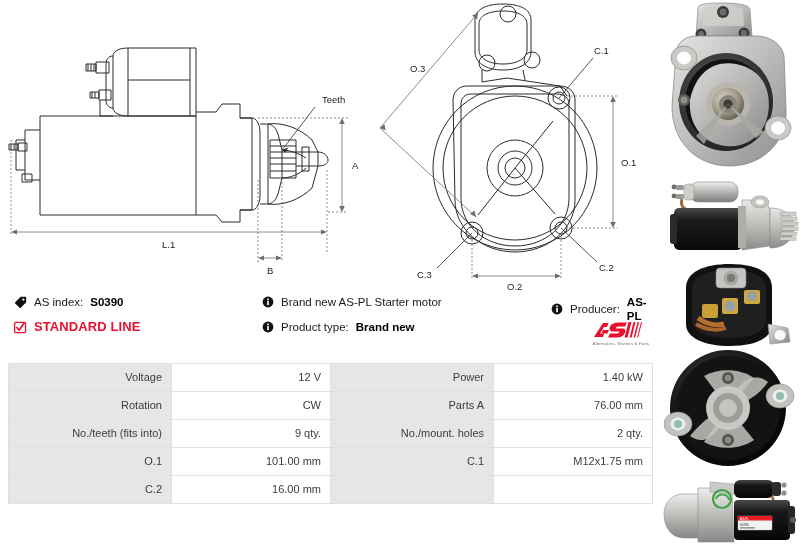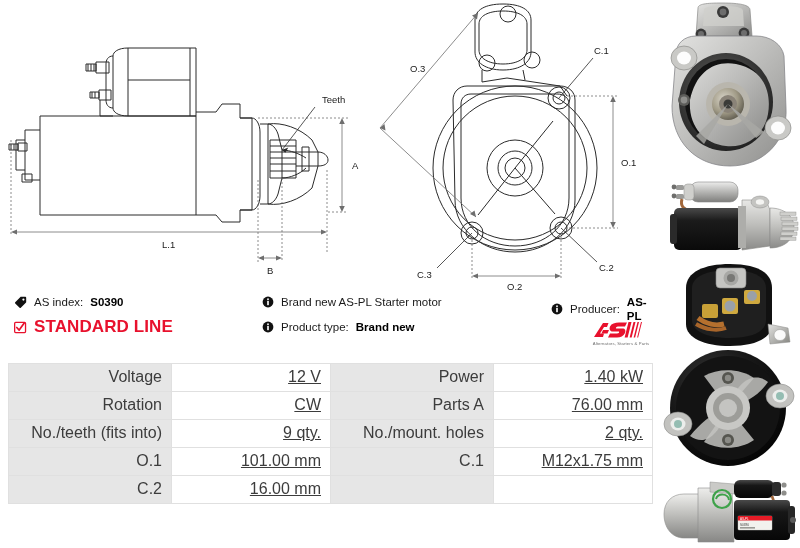--- a/index.html
+++ b/index.html
@@ -51,21 +51,21 @@
     width: 13px; height: 13px;
     display: inline-flex;
     align-items: center;
     justify-content: center;
     margin-top: 0px;
   }
   .info-strong { font-weight: bold; color: #000; }
   .line-red {
     color: #e8112d;
     font-weight: bold;
-    font-size: 17px;
+    font-size: 13px;
     letter-spacing: .1px;
   }
 
   
   #as-logo-wrap {
     position: absolute;
     left: 585px; top: 320px;
     width: 72px;
     text-align: center;
   }
@@ -87,36 +87,35 @@
     position: absolute;
     left: 8px; top: 363px;
     width: 645px;
     border-collapse: collapse;
     border: 1px solid #d2d2d2;
     background: #ffffff;
     table-layout: fixed;
   }
   #spec-table td {
     border: 1px solid #e0e0e0;
-    font-size: 16px;
+    font-size: 11px;
     color: #3b3b3b;
     padding: 6px 9px 6px 9px;
     text-align: right;
     vertical-align: top;
     line-height: 14px;
     height: 28px;
   }
   #spec-table td.k {
     background: #e6e6e6;
     color: #3c3c3c;
   }
   #spec-table td.v {
     background: #ffffff;
     color: #3c3c3c;
-    text-decoration: underline;
   }
   #spec-table col.c-k { width: 163px; }
   #spec-table col.c-v { width: 159px; }
 
   
   #photos {
     position: absolute;
     right: 0; top: 0;
     width: 140px; height: 548px;
   }

